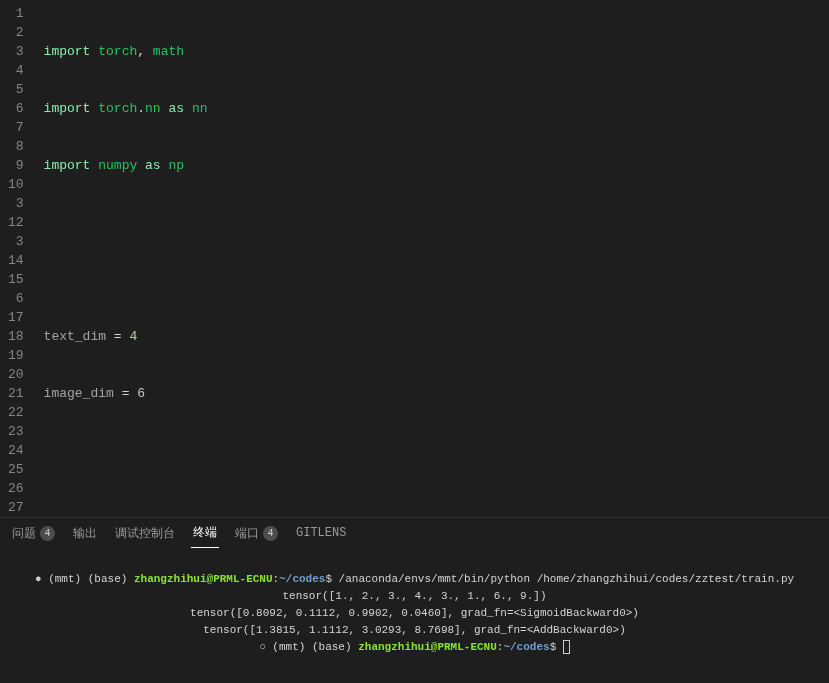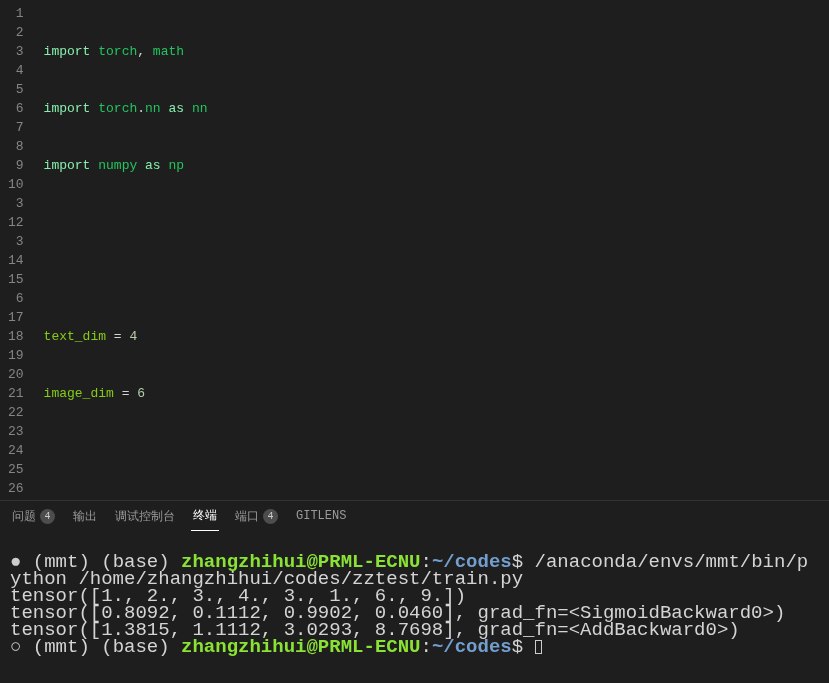--- a/index.html
+++ b/index.html
@@ -3,29 +3,29 @@
 <meta charset="utf-8">
 <style>
   * { margin:0; padding:0; box-sizing:border-box; }
   body { font-family: Consolas, "Courier New", monospace; font-size:13px; background:#1e1e1e; color:#d4d4d4; width:829px; height:683px; overflow:hidden; display:flex; flex-direction:column; }
   .editor-area { flex:1; display:flex; overflow:auto; }
   .gutter { background:#1e1e1e; color:#858585; text-align:right; padding:4px 14px 4px 8px; user-select:none; line-height:19px; font-size:13px; }
   .code { flex:1; padding:4px 0; line-height:19px; white-space:pre; }
   .codeline { display:block; padding-left:6px; height:19px; }
   .tok-kw   { color:#86efac; }
   .tok-mod  { color:#22c55e; }
-  .tok-var  { color:#84cc16; }
+  .tok-var  { color:#a3a3a3; }
   .tok-num  { color:#b5cea8; }
   .tok-op   { color:#d4d4d4; }
   .panel { border-top:1px solid #333; background:#1e1e1e; }
   .tabs { display:flex; align-items:center; height:30px; color:#9a9a9a; padding:0 10px; gap:14px; font-size:12px; }
   .tab { display:flex; align-items:center; gap:4px; cursor:pointer; padding:0 2px; height:100%; }
   .tab.active { color:#fff; border-bottom:1px solid #fff; }
   .badge { background:#4d4d4d; color:#ccc; border-radius:50%; width:15px; height:15px; font-size:10px; display:inline-flex; align-items:center; justify-content:center; }
-  .terminal { padding:6px 10px 10px 10px; font-size:19px; line-height:17px; white-space:pre-wrap; word-break:break-all; }
+  .terminal { padding:6px 10px 10px 10px; font-size:11px; line-height:17px; white-space:pre-wrap; word-break:break-all;text-align:center; }
   .term-prompt-env { color:#d4d4d4; }
   .term-user { color:#8ae234; font-weight:bold; }
   .term-path { color:#729fcf; font-weight:bold; }
   .term-out  { color:#d4d4d4; }
   .term-circle-filled { color:#cccccc; }
   .term-circle-open   { color:#cccccc; }
   .cursor-box { display:inline-block; width:7px; height:14px; border:1px solid #cccccc; vertical-align:middle; }
 </style>
 </head>
 <body>

